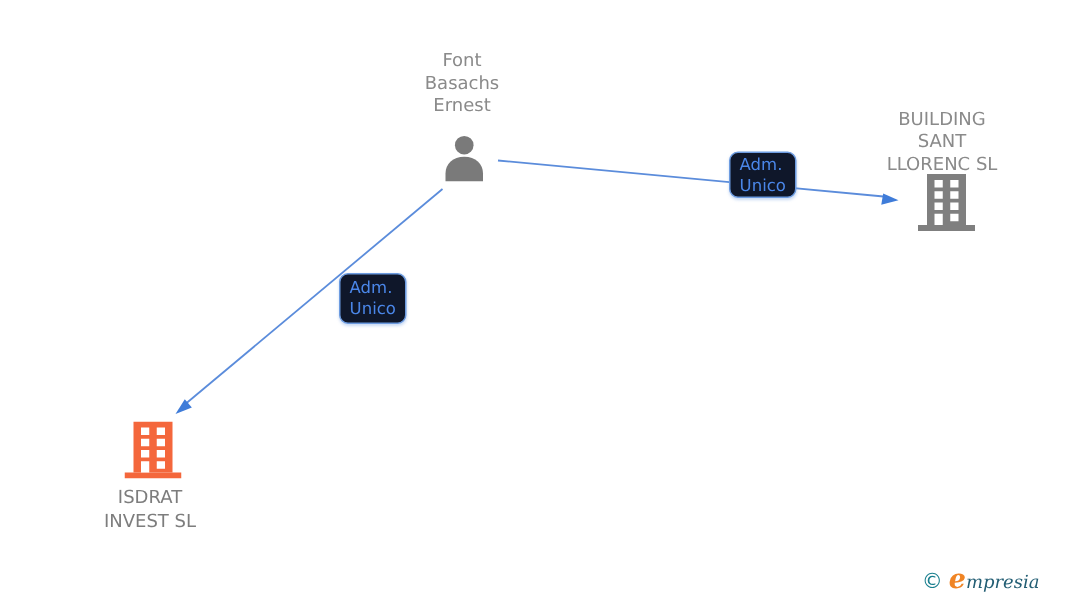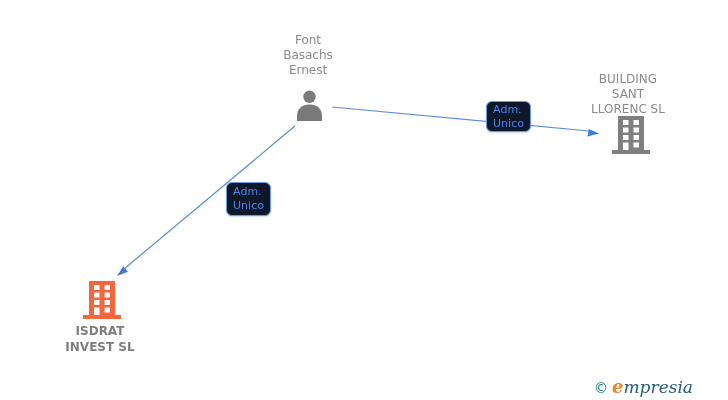--- a/index.html
+++ b/index.html
@@ -24,21 +24,21 @@
     text-align: center;
     font-size: 12px;
     line-height: 15px;
     color: #8a8a8a;
     z-index: 1;
   }
   .person-name   { left: 247px; top: 33px;  width: 122px; }
   .company1-name { left: 566px; top: 72px;  width: 124px; }
   .company2-name {
     left: 36px; top: 323px; width: 128px;
-    font-weight: bold; color: #7d7d7d; line-height: 16px;
+    font-weight: normal; color: #7d7d7d; line-height: 16px;
   }
   .icon-wrap { position: absolute; z-index: 1; }
   .person-icon-wrap   { left: 294px; top: 90px;  width: 31px; height: 31px; }
   .company1-icon-wrap { left: 612px; top: 116px; width: 38px; height: 38px; }
   .company2-icon-wrap { left: 83px;  top: 281px; width: 38px; height: 38px; }
   .edge-label {
     position: absolute;
     z-index: 2;
     background: #0f172a;
     border: 1.5px solid #6c9be0;
@@ -66,21 +66,21 @@
   }
   .wm-copy {
     color: #1a7f8e;
     font-size: 14px;
   }
   .wm-brand {
     font-family: "DejaVu Serif", "Liberation Serif", serif;
     font-style: italic;
   }
   .wm-e    { color: #f08424; font-size: 18px; font-weight: bold; }
-  .wm-rest { color: #235e74; font-size: 17px; }
+  .wm-rest { color: #235e74; font-size: 12px; }
 </style>
 </head>
 <body>
 
 <div class="canvas">
 
   <svg class="edges-layer" viewBox="0 0 728 400">
     <g fill="none" stroke-width="1.2" stroke="#5b8cdb">
       <line x1="332" y1="107" x2="589" y2="131"></line>
       <line x1="295" y1="126" x2="124" y2="269"></line>

